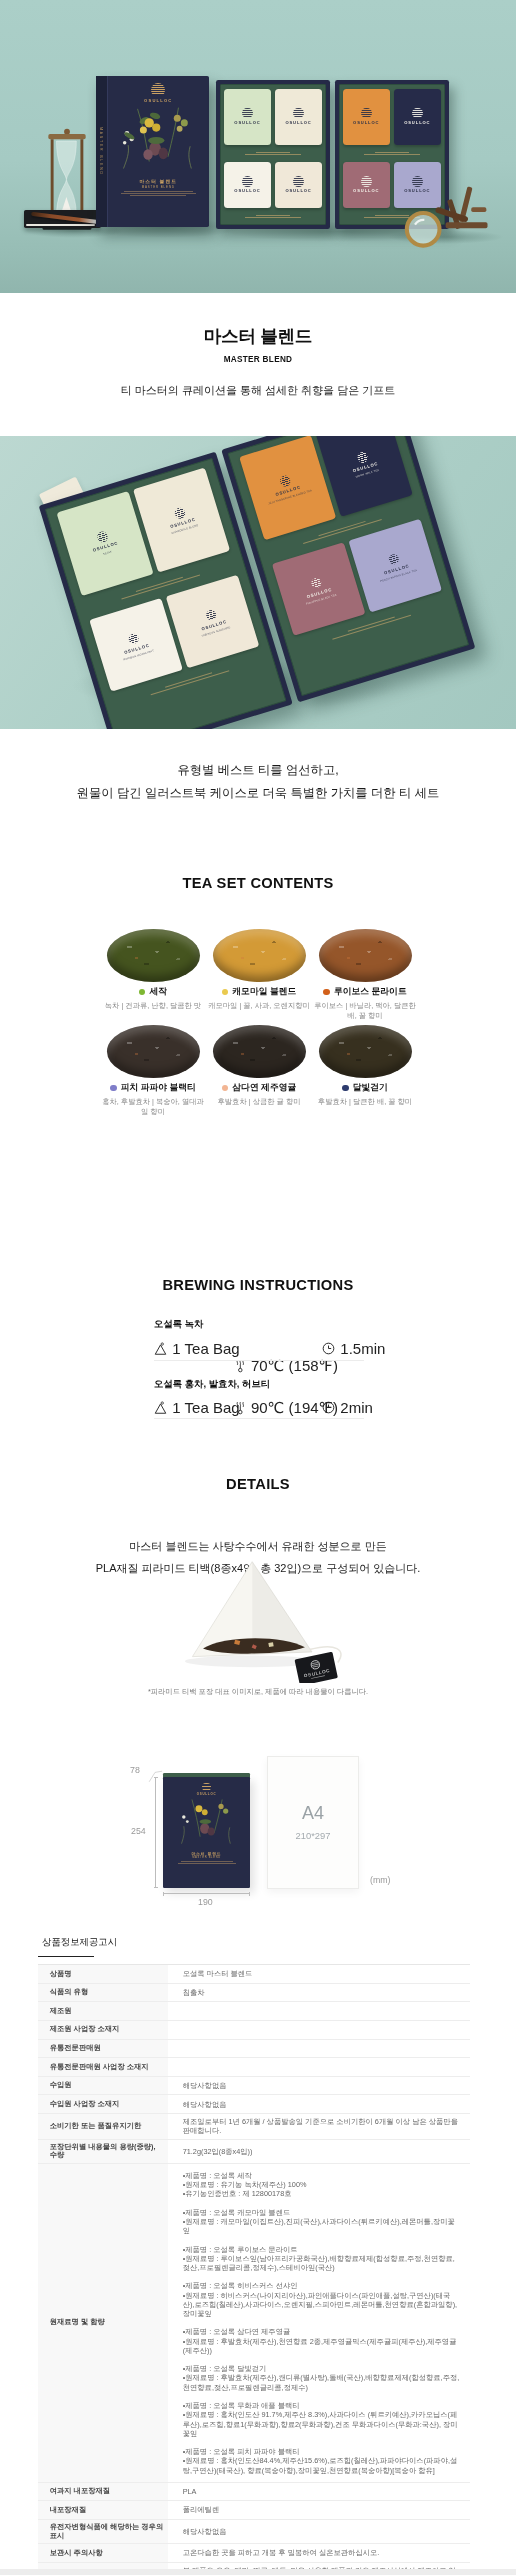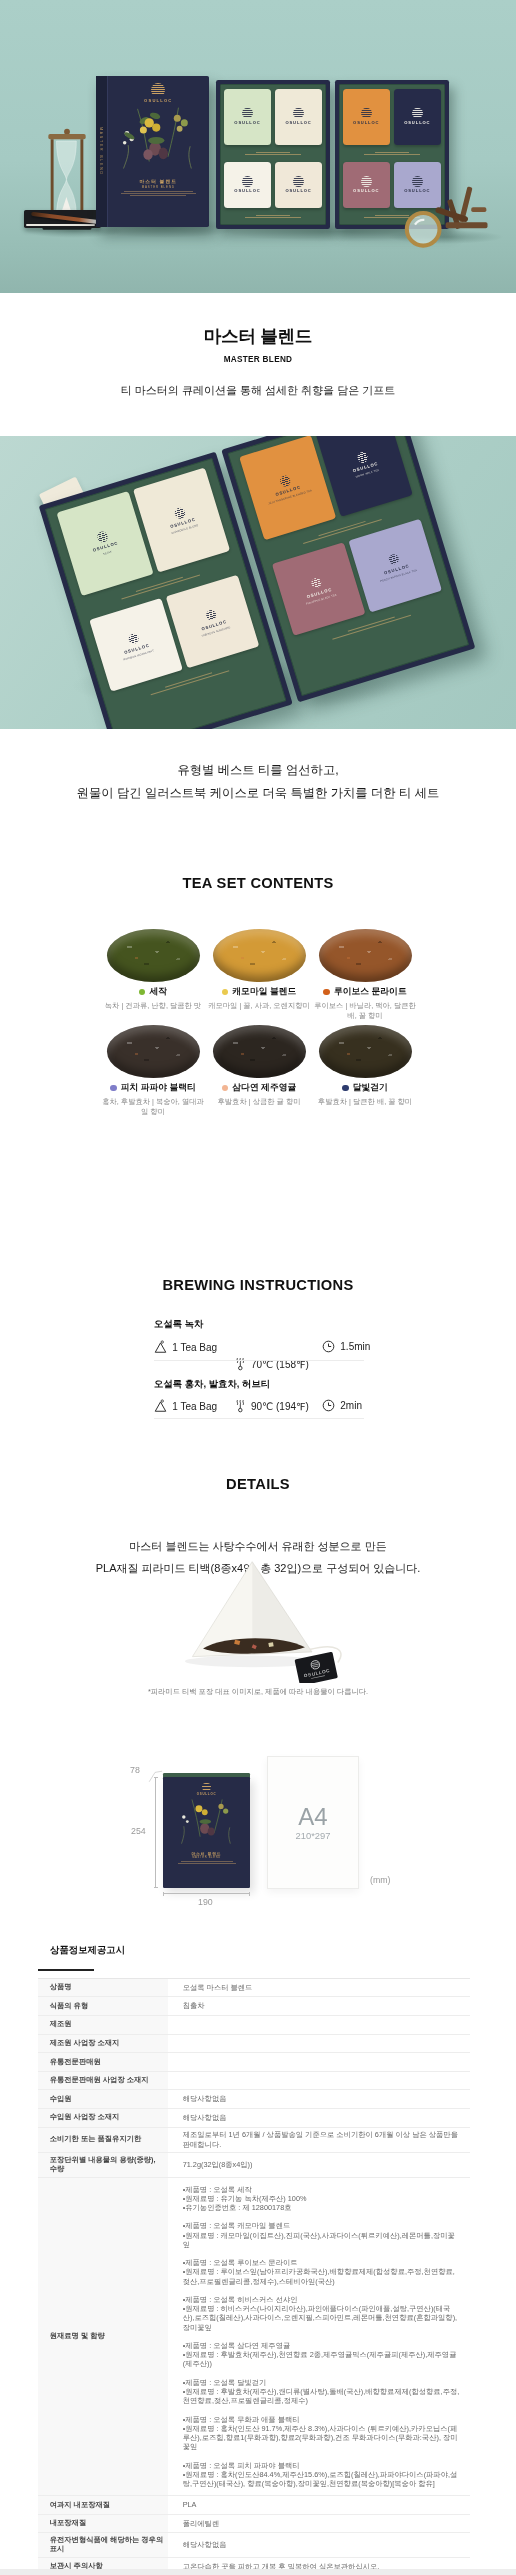--- a/index.html
+++ b/index.html
@@ -77,21 +77,21 @@
     radial-gradient(3.5px 1.8px at 80% 58%,rgba(255,255,255,.22) 60%,transparent 61%),
     radial-gradient(2.9px 1.8px at 55% 42%,rgba(255,255,255,.30) 60%,transparent 61%),
     radial-gradient(2.9px 1.8px at 30% 55%,rgba(210,120,60,.35) 60%,transparent 61%);}
   .tea-name-row{display:flex;align-items:center;justify-content:center;gap:4.1px;height:11.7px;}
   .dot{width:6.5px;height:6.5px;border-radius:50%;display:inline-block;}
   .tea-name{font-size:8.8px;font-weight:bold;color:#111;}
   .tea-desc{margin-top:3.5px;font-size:7.3px;color:#888;}
   
   .brew-sec{top:1277px;height:153px;}
   .brew-label{position:absolute;left:154px;font-size:9.4px;font-weight:bold;color:#111;}
-  .bi{position:absolute;display:flex;align-items:center;gap:5.3px;font-size:10px;color:#222;}
+  .bi{position:absolute;display:flex;align-items:center;gap:5.3px;font-size:15px;color:#222;}
   .bi svg{display:block;}
   .brew-div{position:absolute;left:154px;width:210px;height:0.6px;background:#ececec;}
   
   .det-sec{top:1476px;height:246px;text-align:center;}
   .det-text{margin-top:43px;font-size:11px;font-weight:500;color:#1a1a1a;line-height:22px;}
   .det-svg{position:absolute;left:164px;top:81px;}
   .det-cap{position:absolute;left:0;width:516px;top:211px;font-size:7.3px;color:#777;}
   
   .size-sec{top:1746px;height:176px;}
   .sz-lid{position:absolute;left:163px;top:27px;width:87px;height:9.4px;background:#3f604c;border-radius:1.2px;}
@@ -101,25 +101,25 @@
   .sz-t1{display:block;font-size:3.8px;letter-spacing:0.9px;color:#c9a063;margin-top:2.3px;font-weight:bold;}
   .sz-t2{display:block;font-size:2.6px;letter-spacing:0.7px;color:#c9a063;margin-top:0.6px;}
   .dim{position:absolute;font-size:8.8px;color:#999;}
   .dim-v{position:absolute;left:155px;top:31px;height:111px;border-left:0.6px solid #bcbcbc;}
   .dim-v::before,.dim-v::after{content:"";position:absolute;left:-2.3px;width:4.7px;height:0.6px;background:#bcbcbc;}
   .dim-v::before{top:0;} .dim-v::after{bottom:0;}
   .dim-h{position:absolute;left:163px;top:147px;width:87px;border-top:0.6px solid #bcbcbc;}
   .dim-h::before,.dim-h::after{content:"";position:absolute;top:-2.3px;height:4.7px;width:0.6px;background:#bcbcbc;}
   .dim-h::before{left:0;} .dim-h::after{right:0;}
   .a4{position:absolute;left:267px;top:10px;width:90px;height:131px;background:#fdfdfc;border:0.6px solid #ececea;box-shadow:0 3.5px 8.2px rgba(0,0,0,.05);text-align:center;}
-  .a4-label{position:absolute;left:0;width:100%;top:46px;font-size:24px;color:#9aa2a6;}
+  .a4-label{position:absolute;left:0;width:100%;top:46px;font-size:18px;color:#9aa2a6;}
   .a4-size{position:absolute;left:0;width:100%;top:73px;font-size:9.4px;color:#a4abaf;}
   
   .pi-sec{top:1932px;left:38px;width:432px;}
-  .pi-h{margin:12px;font-size:9.4px;font-weight:bold;color:#111;}
+  .pi-h{margin:4px;font-size:9.4px;font-weight:normal;color:#111;}
   .pi-underline{width:56px;height:1.8px;background:#222;margin-top:6.5px;}
   .t-table{margin-top:7px;border-top:0.6px solid #e6e6e6;}
   .t-row{display:flex;border-bottom:0.6px solid #ededed;min-height:17.6px;}
   .t-label{width:130px;flex:0 0 130px;background:#f8f8f8;display:flex;align-items:center;padding:2.9px 4.7px 2.9px 11.7px;box-sizing:border-box;font-size:7.3px;font-weight:bold;color:#444;line-height:8.8px;}
   .t-value{flex:1;display:flex;align-items:center;padding:2.9px 8.2px 2.9px 14.7px;font-size:7.3px;color:#666;line-height:9.4px;}
   .t-row.tall .t-value{white-space:pre-line;font-size:7.3px;line-height:9.2px;padding-top:7px;padding-bottom:7px;}
   .bottom-strip{top:2569px;height:7px;background:#ededed;}
 </style>
 </head>
 <body>

